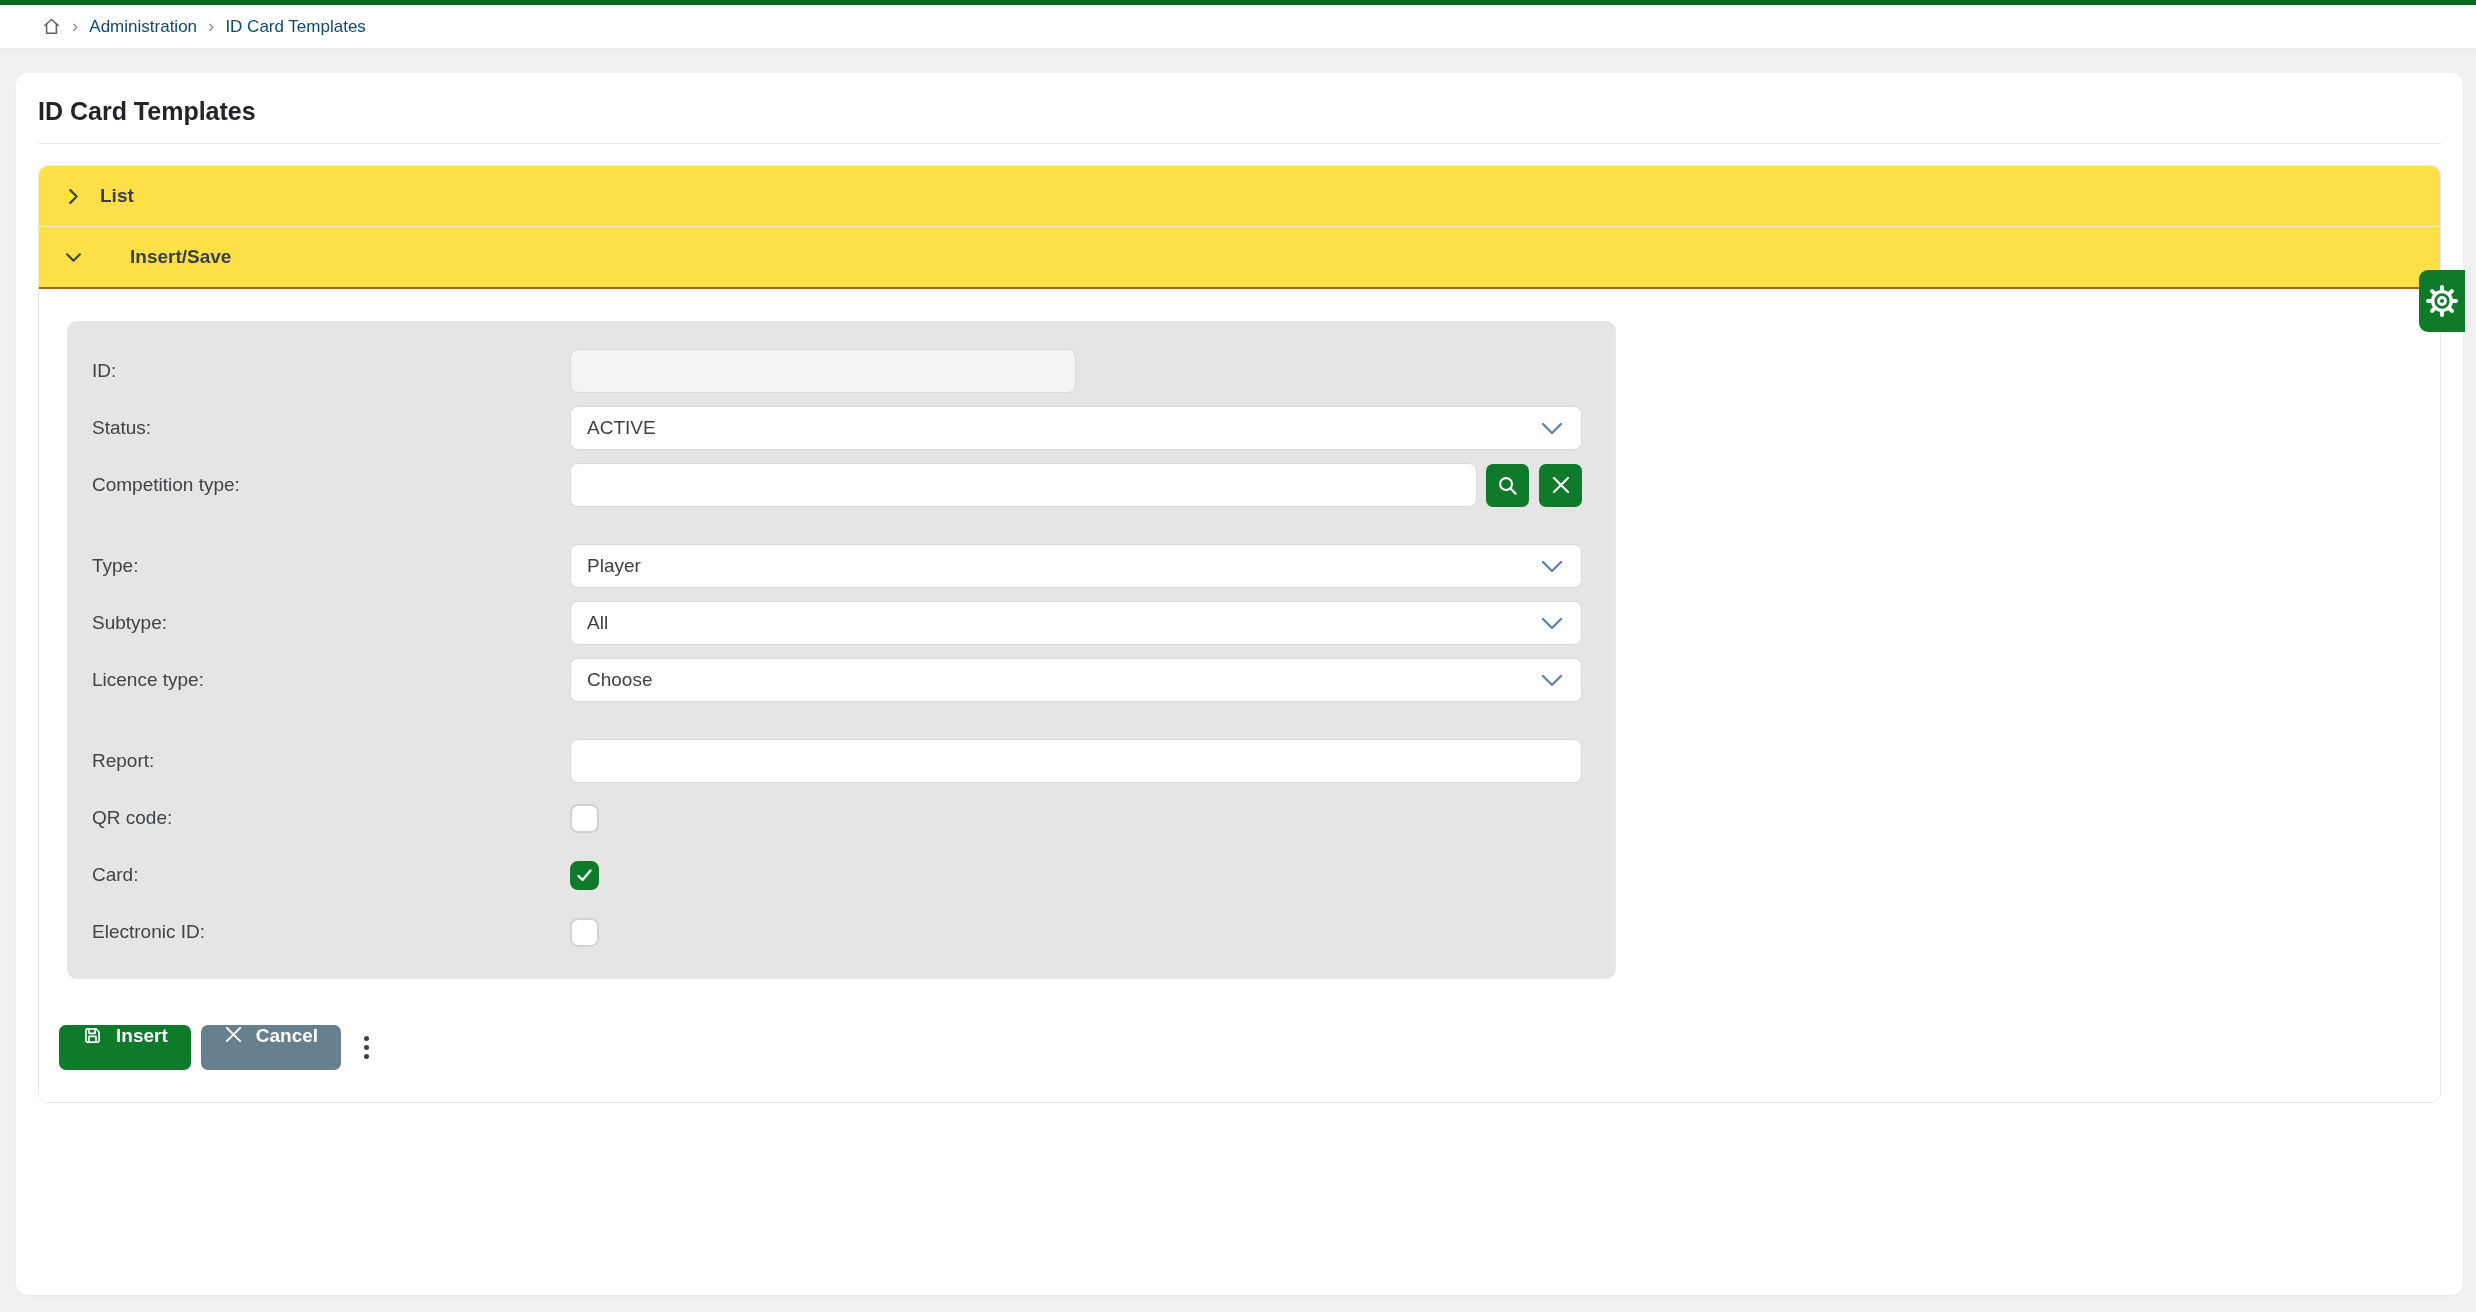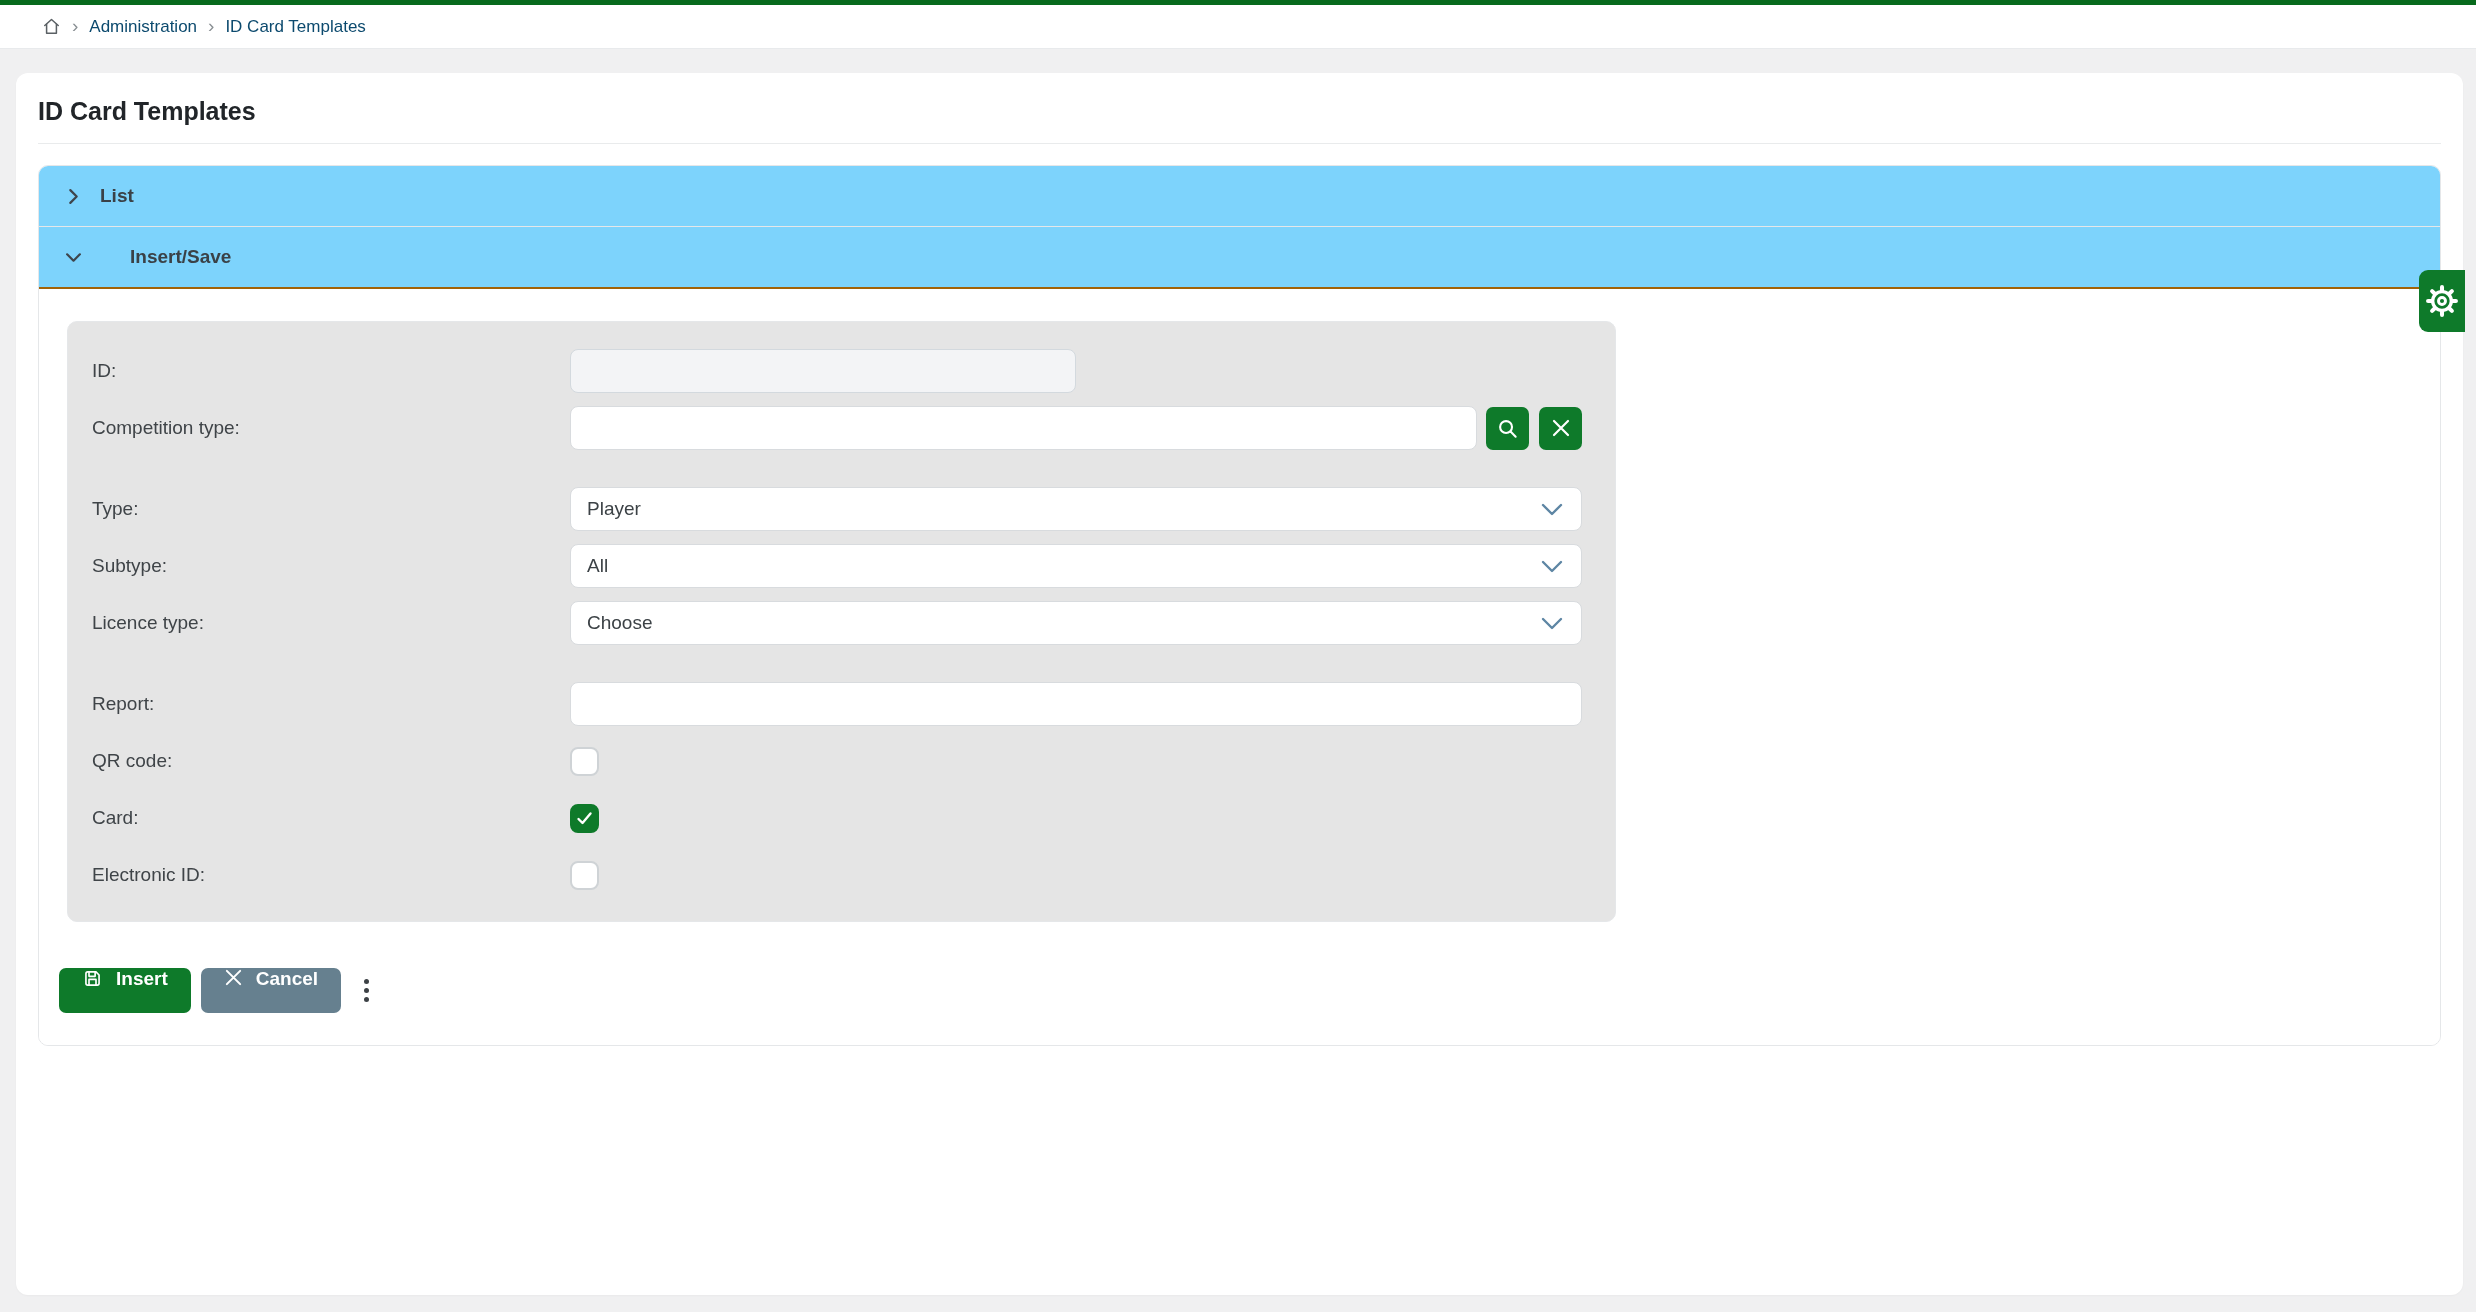--- a/index.html
+++ b/index.html
@@ -44,21 +44,21 @@
   .accordion {
     margin-top:21px;
     border:1px solid #e5e7e9;
     border-radius:10px;
     overflow:hidden;
     background:#ffffff;
   }
   .acc-header {
     display:flex; align-items:center; gap:18px;
     height:61px; padding-left:26px;
-    background:#7dd3fc;
+    background:#fde047;
     border-bottom:1px solid #e5e7e9;
     cursor:pointer;
   }
   .acc-header.expanded { height:62px; border-bottom:2px solid #a16207;gap:48px; }
   .acc-label { font-size:19px; font-weight:600; color:#3a4147; }
   .acc-body { background:#ffffff; padding:32px 28px 32px 28px; }
 
   
   .form-box {
     width:1549px;
@@ -181,20 +181,31 @@
     <div class="acc-body">
       <div class="form-box">
 
         <div class="frow">
           <span class="flabel">ID:</span>
           <div class="fctrl">
             <input class="tinput w-id" disabled="" value="" style="">
           </div>
         </div>
 
+        <div class="frow">
+          <span class="flabel">Status:</span>
+          <div class="fctrl">
+            <div class="select">
+              <span>ACTIVE</span>
+              <svg class="chev" width="22" height="13" viewBox="0 0 22 13" fill="none" stroke="#5e86a4" stroke-width="2.4" stroke-linecap="round" stroke-linejoin="round">
+                  <path d="M2 2 L11 11 L20 2"></path>
+                </svg>
+            </div>
+          </div>
+        </div>
 
 
         <div class="frow">
           <span class="flabel">Competition type:</span>
           <div class="fctrl">
             <input class="tinput w-comp" value="" style="">
             <button class="icon-btn btn-row-right">
               <svg width="23" height="23" viewBox="0 0 24 24" fill="none" stroke="#ffffff" stroke-width="2.2" stroke-linecap="round">
                   <circle cx="10.5" cy="10.5" r="6.2"></circle>
                   <path d="M15.2 15.2 L20.5 20.5"></path>

